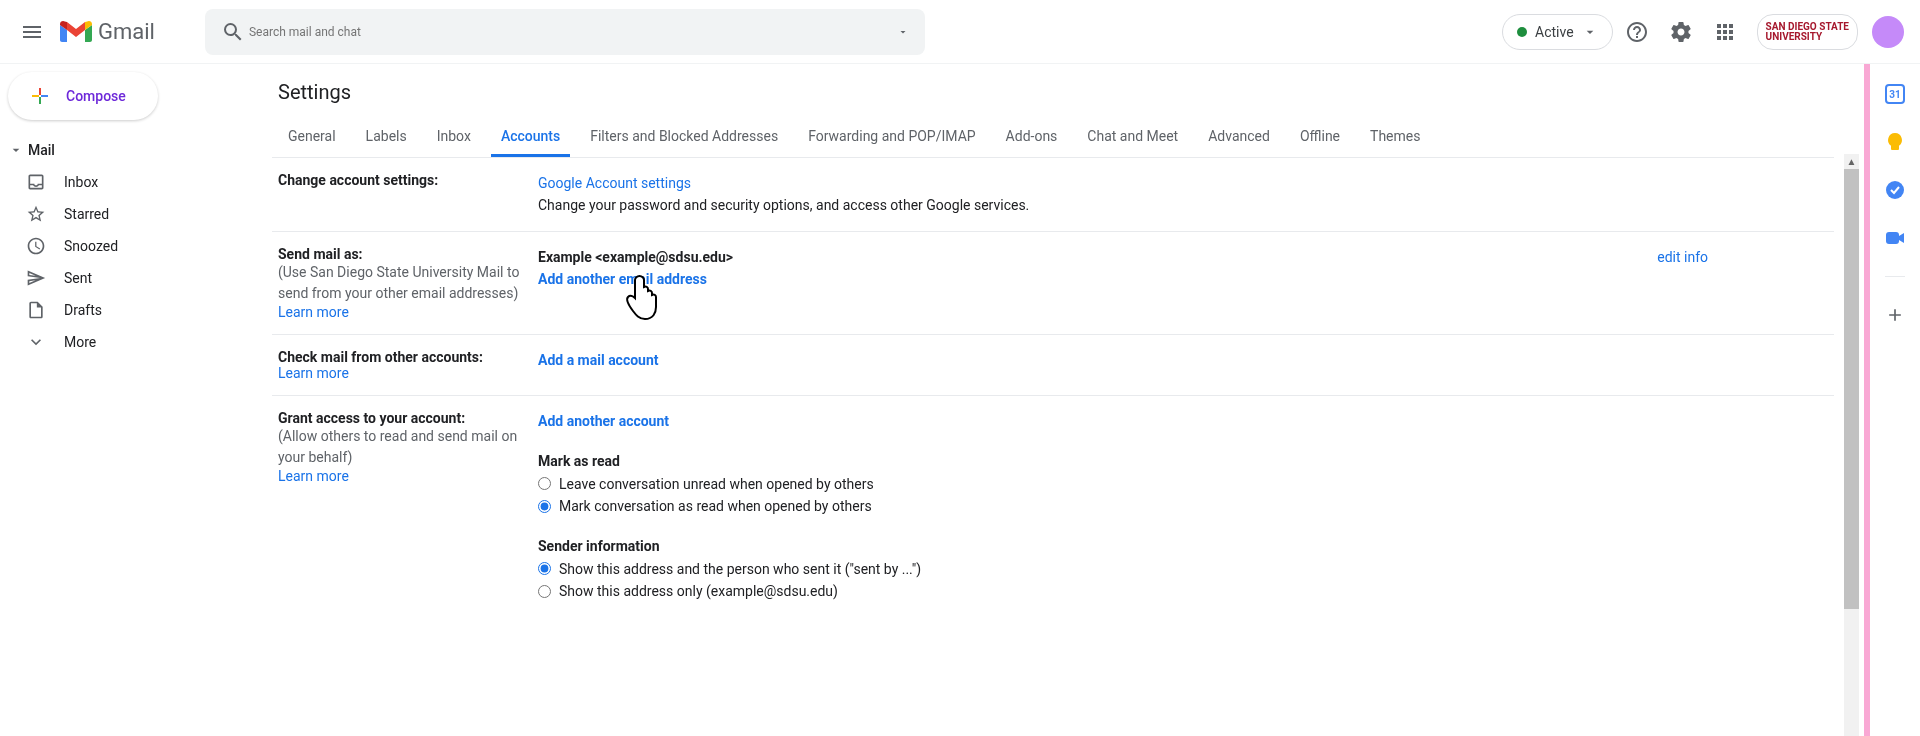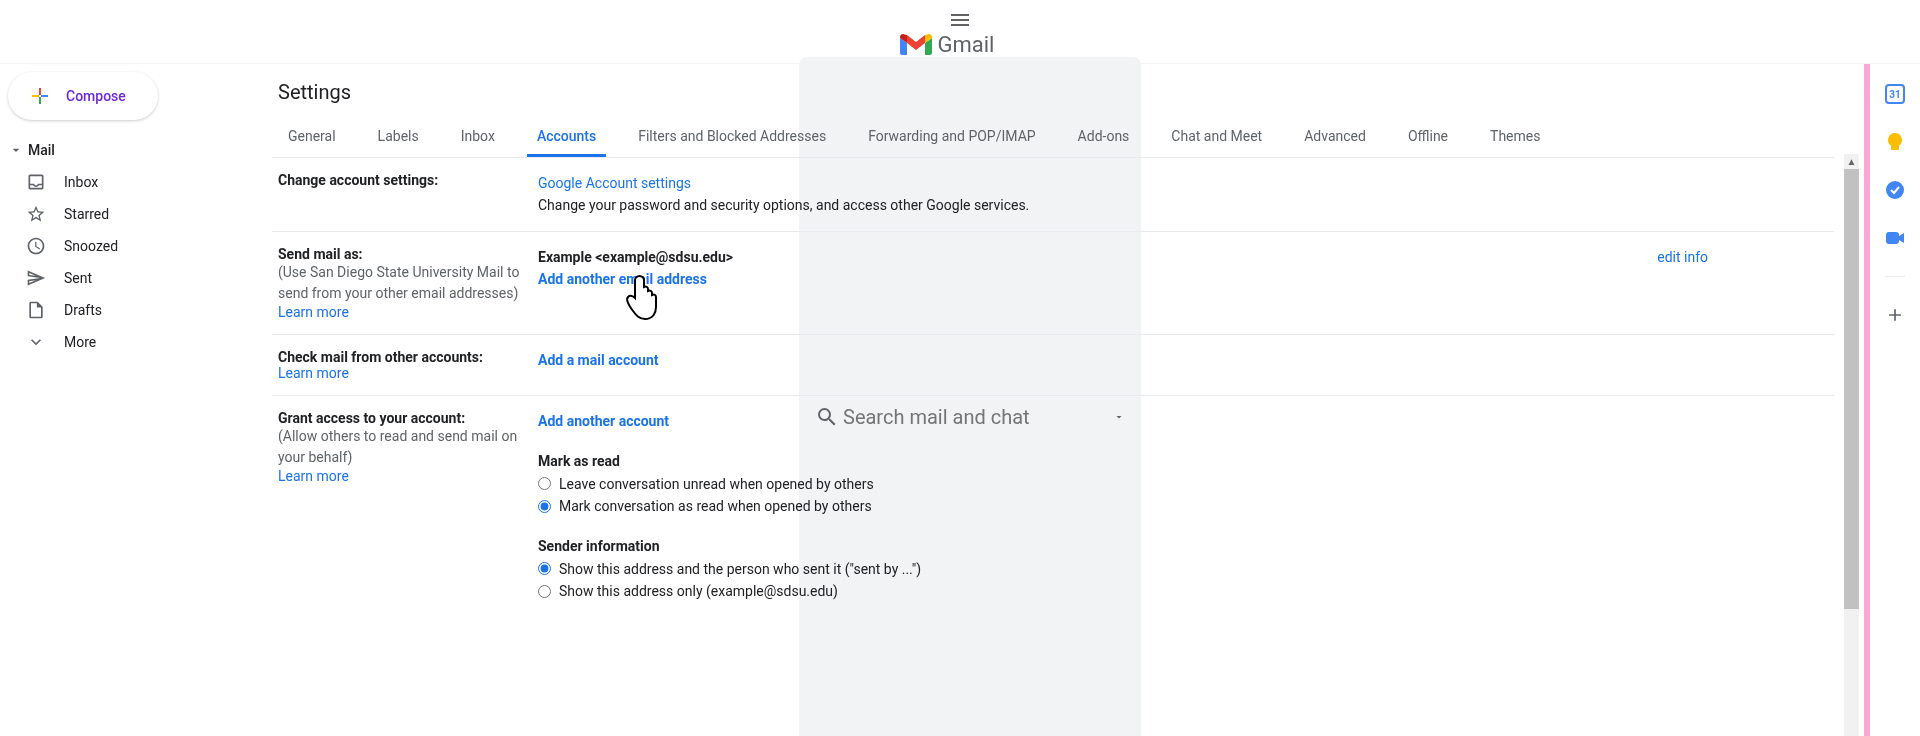--- a/index.html
+++ b/index.html
@@ -1,45 +1,45 @@
 <!DOCTYPE html>
 <html><head>
 <meta charset="utf-8">
 <style>
 * { margin: 0; padding: 0; box-sizing: border-box; font-family: 'Google Sans', Roboto, Arial, sans-serif; }
 body { background: #fff; width: 1920px; height: 736px; overflow: hidden; color: #202124; }
 
-.header { height: 64px; display: flex; align-items: center; padding: 8px; border-bottom: 1px solid #f1f3f4; flex-direction: column; }
+.header { height: 64px; display: flex; align-items: center; padding: 8px; border-bottom: 1px solid #f1f3f4; }
 .menu-btn { width: 48px; height: 48px; display: flex; align-items: center; justify-content: center; border-radius: 50%; cursor: pointer; }
 .logo-area { display: flex; align-items: center; margin-right: 30px; padding-left: 4px; }
 .gmail-text { font-size: 22px; color: #5f6368; margin-left: 6px; }
 
 .search-bar { flex: 0 0 720px; height: 46px; background: #f1f3f4; border-radius: 8px; display: flex; align-items: center; padding: 0 10px; margin-left: 20px; }
-.search-bar input { flex: 1; border: none; background: transparent; font-size: 20px; color: #5f6368; outline: none; padding: 0 10px; }
+.search-bar input { flex: 1; border: none; background: transparent; font-size: 12px; color: #5f6368; outline: none; padding: 0 10px; }
 .search-icon { width: 24px; height: 24px; color: #5f6368; padding: 0 6px; }
 .dropdown-icon { width: 24px; height: 24px; color: #5f6368; padding: 0 6px; cursor: pointer; display: flex; align-items: center; justify-content: center;}
 
 .header-right { margin-left: auto; display: flex; align-items: center; gap: 4px; padding-right: 8px; }
 .status-chip { border: 1px solid #dadce0; border-radius: 20px; height: 36px; padding: 0 14px; display: flex; align-items: center; gap: 8px; cursor: pointer; font-size: 14px; color: #3c4043; }
 .status-dot { width: 10px; height: 10px; background: #1e8e3e; border-radius: 50%; }
 .header-icon-btn { width: 40px; height: 40px; display: flex; align-items: center; justify-content: center; border-radius: 50%; cursor: pointer; color: #5f6368; }
 .org-badge { border: 1px solid #dadce0; border-radius: 16px; padding: 4px 8px; display: flex; align-items: center; font-size: 10px; color: #a6192e; font-weight: bold; line-height: 1; margin-left: 8px; height: 36px;}
 .avatar { width: 32px; height: 32px; border-radius: 50%; background: #c58af9; margin-left: 10px; cursor: pointer; }
 
 .body-wrap { display: flex; height: calc(100% - 64px); }
 
 .sidebar { width: 256px; padding-top: 8px; }
 .compose-btn { margin-left: 8px; width: 150px; height: 48px; border-radius: 24px; box-shadow: 0 1px 3px rgba(0,0,0,0.2); background: #fff; display: flex; align-items: center; padding: 0 20px; gap: 14px; cursor: pointer; font-size: 14px; color: #6d28d9; font-weight: 500; }
 .nav-section-title { display: flex; align-items: center; padding: 8px 0 8px 8px; font-size: 14px; color: #202124; font-weight: 500; margin-top: 14px; cursor: pointer; }
 .nav-item { display: flex; align-items: center; padding: 0 12px 0 26px; height: 32px; border-radius: 0 16px 16px 0; cursor: pointer; gap: 18px; font-size: 14px; color: #202124; }
 .nav-icon { width: 20px; height: 20px; display: flex; align-items: center; justify-content: center; color: #5f6368; }
 
 .content { flex: 1; padding: 16px 30px 0 16px; overflow-y: auto; }
 .settings-title { font-size: 20px; color: #202124; margin-bottom: 14px; padding-left: 6px;}
-.tabs { display: flex; border-bottom: 1px solid #e8eaed; gap: 12px; padding-left: 6px;}
+.tabs { display: flex; border-bottom: 1px solid #e8eaed; gap: 0; padding-left: 6px;}
 .tab { padding: 10px 10px; font-size: 14px; color: #5f6368; cursor: pointer; border-bottom: 3px solid transparent; margin-right: 10px;}
 .tab.active { color: #1a73e8; border-bottom-color: #1a73e8; font-weight: 500; }
 
 .settings-section { display: flex; padding: 14px 6px; border-bottom: 1px solid #e8eaed; font-size: 14px; }
 .section-label { width: 260px; flex-shrink: 0; }
 .section-label .title { font-weight: bold; color: #202124; }
 .section-label .sub { font-size: 14px; color: #5f6368; line-height: 1.5; }
 .section-body { flex: 1; line-height: 1.6; }
 .link { color: #1a73e8; cursor: pointer; }
 .link.bold { font-weight: bold;}

